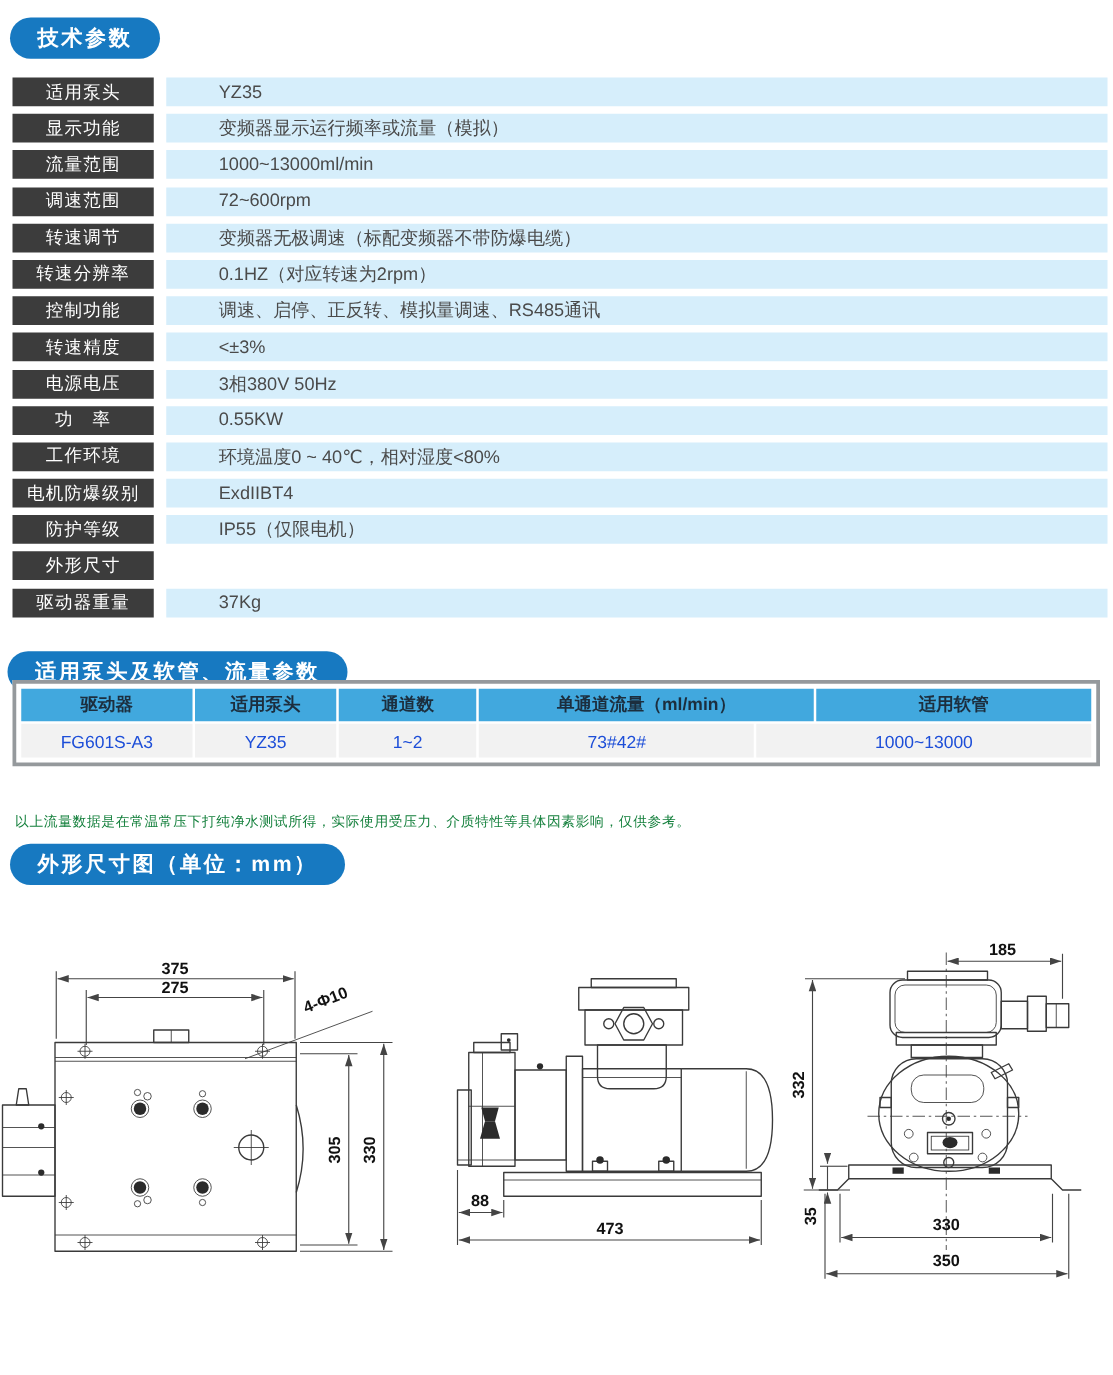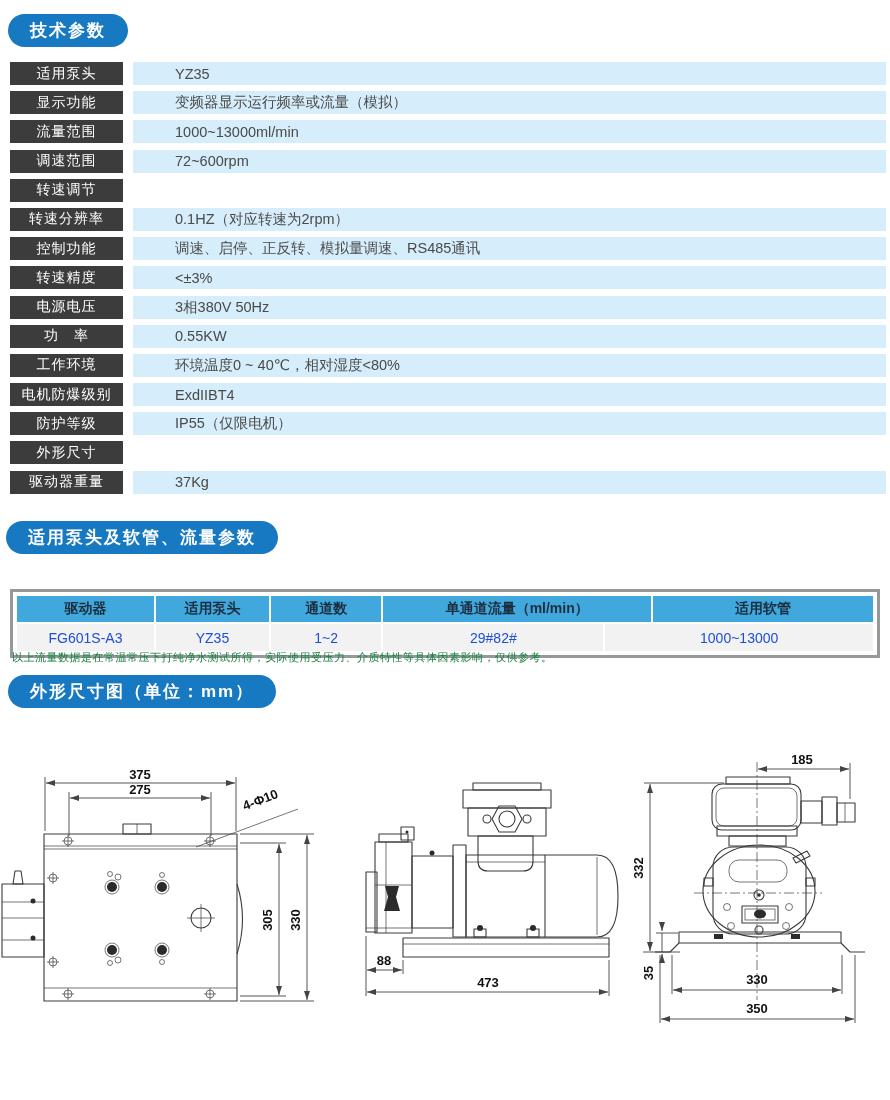--- a/index.html
+++ b/index.html
@@ -24,21 +24,21 @@
     width:113px;flex:0 0 113px;background:#3c3c3c;color:#ffffff;
     font-size:14px;letter-spacing:1px;
     display:flex;align-items:center;justify-content:center;
   }
   .spec-value{
     flex:1;margin-left:10px;background:#d6eefb;color:#4a4a4a;
     font-size:14.5px;display:flex;align-items:center;padding-left:42px;
   }
 
   .ptable{
-    position:absolute;left:10px;top:589px;width:870px;box-sizing:border-box;
+    position:absolute;left:10px;top:544px;width:870px;box-sizing:border-box;
     border:3px solid #95999c;background:#ffffff;padding:4px;
   }
   .ptable-header,.ptable-datarow{display:flex;gap:2px;}
   .ptable-datarow{margin-top:2px;}
   .ptable-hcell{
     background:#41a8de;color:#1c2e3e;font-weight:bold;font-size:14px;
     height:26px;display:flex;align-items:center;justify-content:center;
   }
   .ptable-cell{
     background:#f2f2f2;color:#1d4ed8;font-size:14px;
@@ -73,20 +73,21 @@
   <div class="spec-row">
       <div class="spec-label">流量范围</div>
       <div class="spec-value">1000~13000ml/min</div>
     </div>
   <div class="spec-row">
       <div class="spec-label">调速范围</div>
       <div class="spec-value">72~600rpm</div>
     </div>
   <div class="spec-row">
       <div class="spec-label">转速调节</div>
+      <div class="spec-value">变频器无极调速（标配变频器不带防爆电缆）</div>
     </div>
   <div class="spec-row">
       <div class="spec-label">转速分辨率</div>
       <div class="spec-value">0.1HZ（对应转速为2rpm）</div>
     </div>
   <div class="spec-row">
       <div class="spec-label">控制功能</div>
       <div class="spec-value">调速、启停、正反转、模拟量调速、RS485通讯</div>
     </div>
   <div class="spec-row">
@@ -129,21 +130,21 @@
     <div class="ptable-hcell c0">驱动器</div>
     <div class="ptable-hcell c1">适用泵头</div>
     <div class="ptable-hcell c2">通道数</div>
     <div class="ptable-hcell c4">单通道流量（ml/min）</div>
     <div class="ptable-hcell c3">适用软管</div>
   </div>
   <div class="ptable-datarow">
     <div class="ptable-cell c0">FG601S-A3</div>
     <div class="ptable-cell c1">YZ35</div>
     <div class="ptable-cell c2">1~2</div>
-    <div class="ptable-cell c3">29#82#</div>
+    <div class="ptable-cell c3">73#42#</div>
     <div class="ptable-cell c4">1000~13000</div>
   </div>
 </div>
 
 <div class="note">以上流量数据是在常温常压下打纯净水测试所得，实际使用受压力、介质特性等具体因素影响，仅供参考。</div>
 
 <div class="badge" id="badge-dims">外形尺寸图（单位：mm）</div>
 
 <svg id="drawings" viewBox="0 738 890 312" xmlns="http://www.w3.org/2000/svg">
   <defs>

